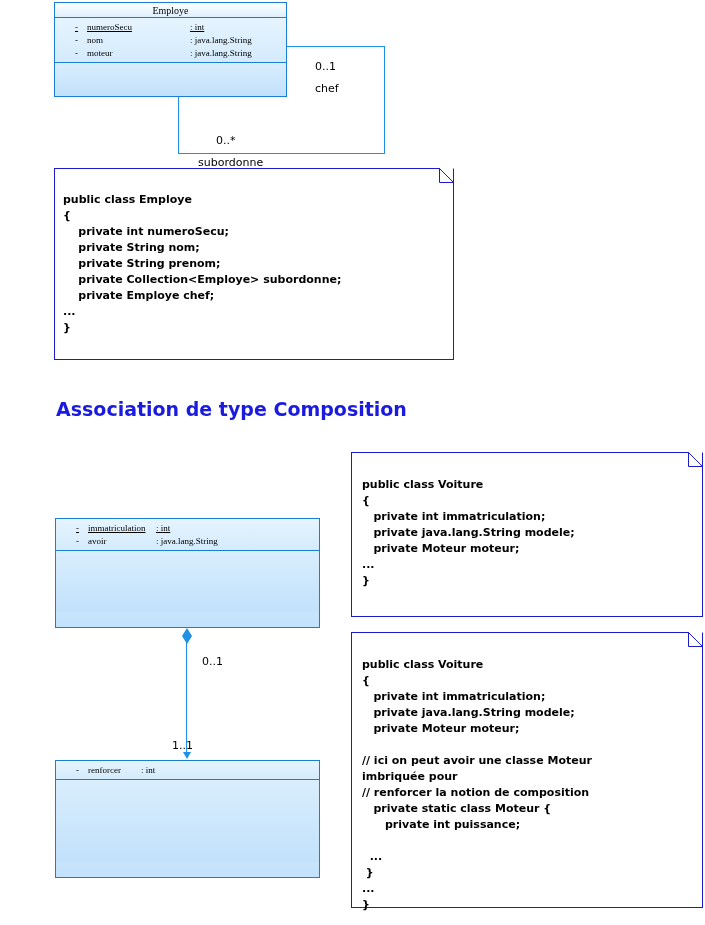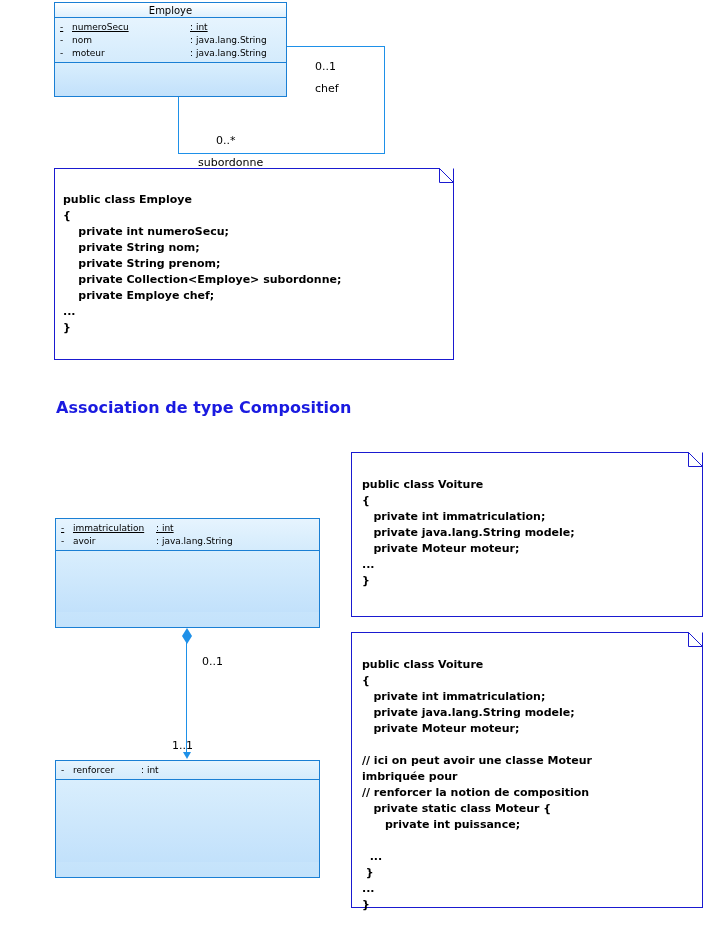--- a/index.html
+++ b/index.html
@@ -8,41 +8,42 @@
     font-family:"DejaVu Sans","Liberation Sans",sans-serif;
     -webkit-font-smoothing:none;
   }
 
   
   .umlclass{
     position:absolute;
     border:1px solid #1a7fd4;
     box-sizing:border-box;
     background:linear-gradient(180deg,#eaf6fe 0%,#cfe9fc 55%,#c3e2fb 100%);
+    font-family:Liberation Serif, serif;
   }
   .uml-title{
     height:15px;line-height:15px;text-align:center;
     font-size:10px;color:#000;
     border-bottom:1px solid #1a7fd4;
     background:linear-gradient(180deg,#ffffff 0%,#eaf6fe 60%,#dff0fd 100%);
     box-sizing:border-box;
   }
   .uml-attrs{
     border-bottom:1px solid #1a7fd4;
     box-sizing:border-box;
     padding:3px 0 3px 0;
     background:linear-gradient(180deg,#e6f4fe 0%,#d4ebfc 100%);
   }
   .uml-ops{
     box-sizing:border-box;
     background:linear-gradient(180deg,#d9eefd 0%,#c2e1fb 100%);
   }
   .attr{
     font-size:9px;color:#000;height:13px;line-height:13px;
-    white-space:nowrap;position:relative;padding-left:5px;
+    white-space:nowrap;position:relative;padding-left:20px;
   }
   .attr .vis{display:inline-block;width:12px;}
   .attr .nm{display:inline-block;}
   .attr .ty{position:absolute;}
   .attr.key .vis,.attr.key .nm,.attr.key .ty{text-decoration:underline;}
 
   
   .note{
     position:absolute;box-sizing:border-box;background:#ffffff;
   }
@@ -53,21 +54,21 @@
     font-family:"DejaVu Sans","Liberation Sans",sans-serif;
     font-weight:bold;font-size:11px;color:#000;
     white-space:pre;line-height:16px;
   }
 
   
   .ln{position:absolute;background:#1e90e8;}
   .lbl{position:absolute;font-size:11px;color:#000;white-space:pre;line-height:11px;}
 
   .heading{
-    position:absolute;font-weight:bold;font-size:16px;color:#1a1ae0;
+    position:absolute;font-weight:bold;font-size:19px;color:#1a1ae0;
     white-space:nowrap;
   }
   .diamond{
     position:absolute;width:10px;height:16px;background:#1e90e8;
     clip-path:polygon(50% 0,100% 50%,50% 100%,0 50%);
   }
   .arrowhead{
     position:absolute;width:0;height:0;
     border-left:4px solid transparent;border-right:4px solid transparent;
     border-top:7px solid #1e90e8;

